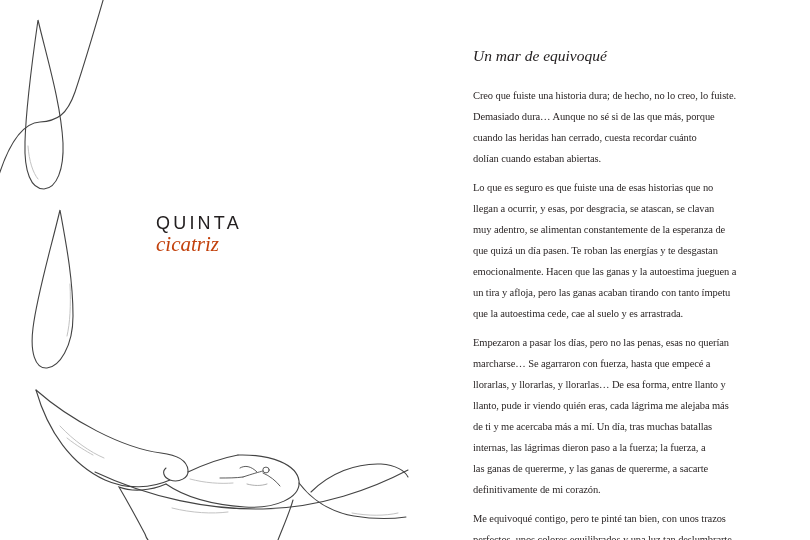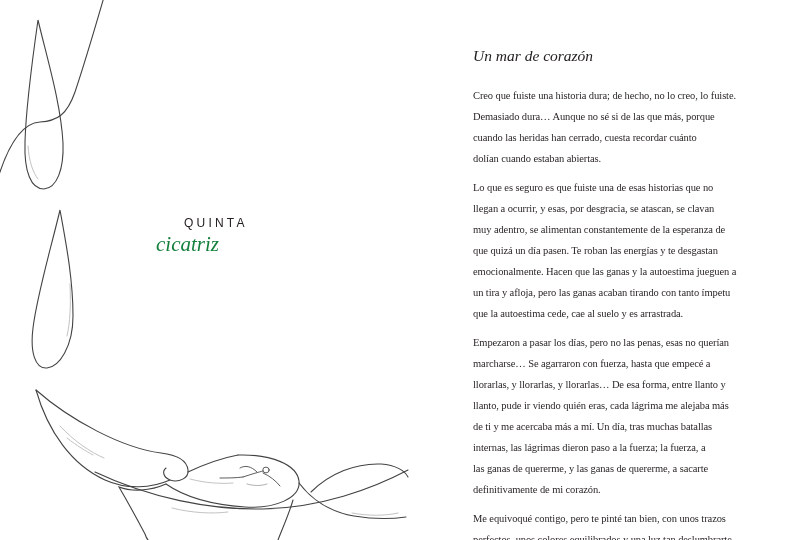--- a/index.html
+++ b/index.html
@@ -6,26 +6,26 @@
   .spread{
     position:relative;width:810px;height:540px;background:#ffffff;
     overflow:hidden;font-family:"Liberation Serif",serif;color:#2c2727;
   }
   .page{position:absolute;top:0;height:540px;}
   .page-left{left:0;width:405px;}
   .page-right{left:405px;width:405px;}
   .illustration{position:absolute;left:0;top:0;}
   .chapter-heading{position:absolute;left:156px;top:214px;}
   .chapter-number{
-    font-family:"Liberation Sans",sans-serif;font-size:12px;letter-spacing:3.2px;
-    color:#242021;line-height:19px;margin-left:28px;
+    font-family:"Liberation Sans",sans-serif;font-size:18px;letter-spacing:3.2px;
+    color:#242021;line-height:19px;
   }
   .chapter-title{
     font-family:"Liberation Serif",serif;font-style:italic;font-size:21px;
-    color:#15803d;line-height:22px;margin-top:0px;
+    color:#c2410c;line-height:22px;margin-top:0px;
   }
   .right-content{position:absolute;left:68px;top:46px;width:338px;}
   .section-title{
     font-size:15.5px;font-style:italic;font-weight:normal;margin:0 0 19px 0;
     line-height:20px;color:#242021;
   }
   .body-text p{
     margin:0 0 8px 0;font-size:10.5px;line-height:21px;letter-spacing:-0.1px;
     white-space:pre-line;color:#2c2727;
   }
@@ -81,21 +81,21 @@
     </svg>
 
     <div class="chapter-heading">
       <div class="chapter-number">QUINTA</div>
       <div class="chapter-title">cicatriz</div>
     </div>
   </div>
 
   <div class="page page-right">
     <div class="right-content">
-      <h1 class="section-title">Un mar de corazón</h1>
+      <h1 class="section-title">Un mar de equivoqué</h1>
       <div class="body-text">
         <p>Creo que fuiste una historia dura; de hecho, no lo creo, lo fuiste.
 Demasiado dura… Aunque no sé si de las que más, porque
 cuando las heridas han cerrado, cuesta recordar cuánto
 dolían cuando estaban abiertas.</p>
         <p>Lo que es seguro es que fuiste una de esas historias que no
 llegan a ocurrir, y esas, por desgracia, se atascan, se clavan
 muy adentro, se alimentan constantemente de la esperanza de
 que quizá un día pasen. Te roban las energías y te desgastan
 emocionalmente. Hacen que las ganas y la autoestima jueguen a

